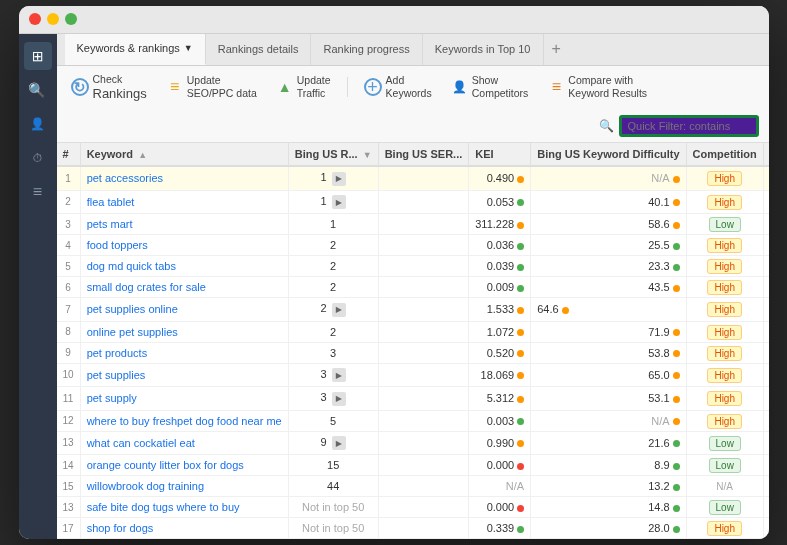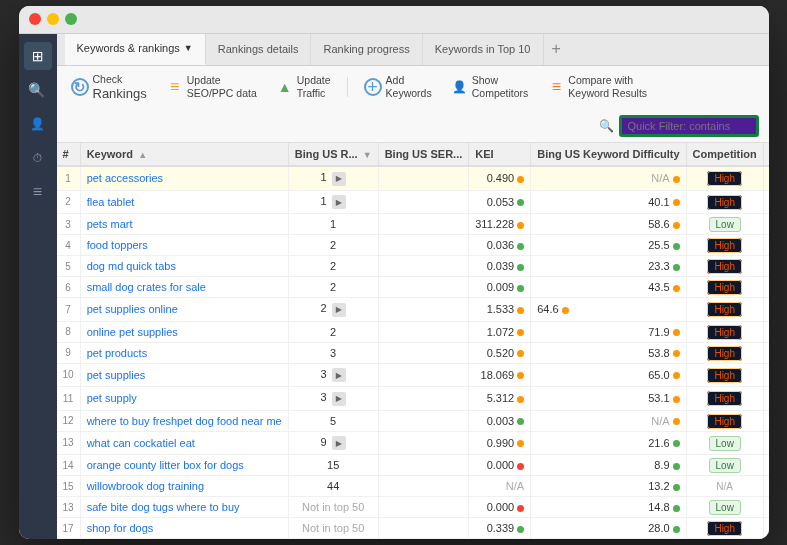--- a/index.html
+++ b/index.html
@@ -181,21 +181,21 @@
       height: 7px;
       border-radius: 50%;
       margin-left: 3px;
       vertical-align: middle;
     }
     .dot-green { background: #4caf50; }
     .dot-red { background: #f44336; }
     .dot-yellow { background: #ffc107; }
     .competition-cell { text-align: center; }
     .high-badge {
-      background: #0f172a;
+      background: #fef9c3;
       color: #e65100;
       border: 1px solid #ffcc80;
       border-radius: 3px;
       padding: 1px 6px;
       font-size: 10px;
       font-weight: 500;
     }
     .low-badge {
       background: #e8f5e9;
       color: #2e7d32;

